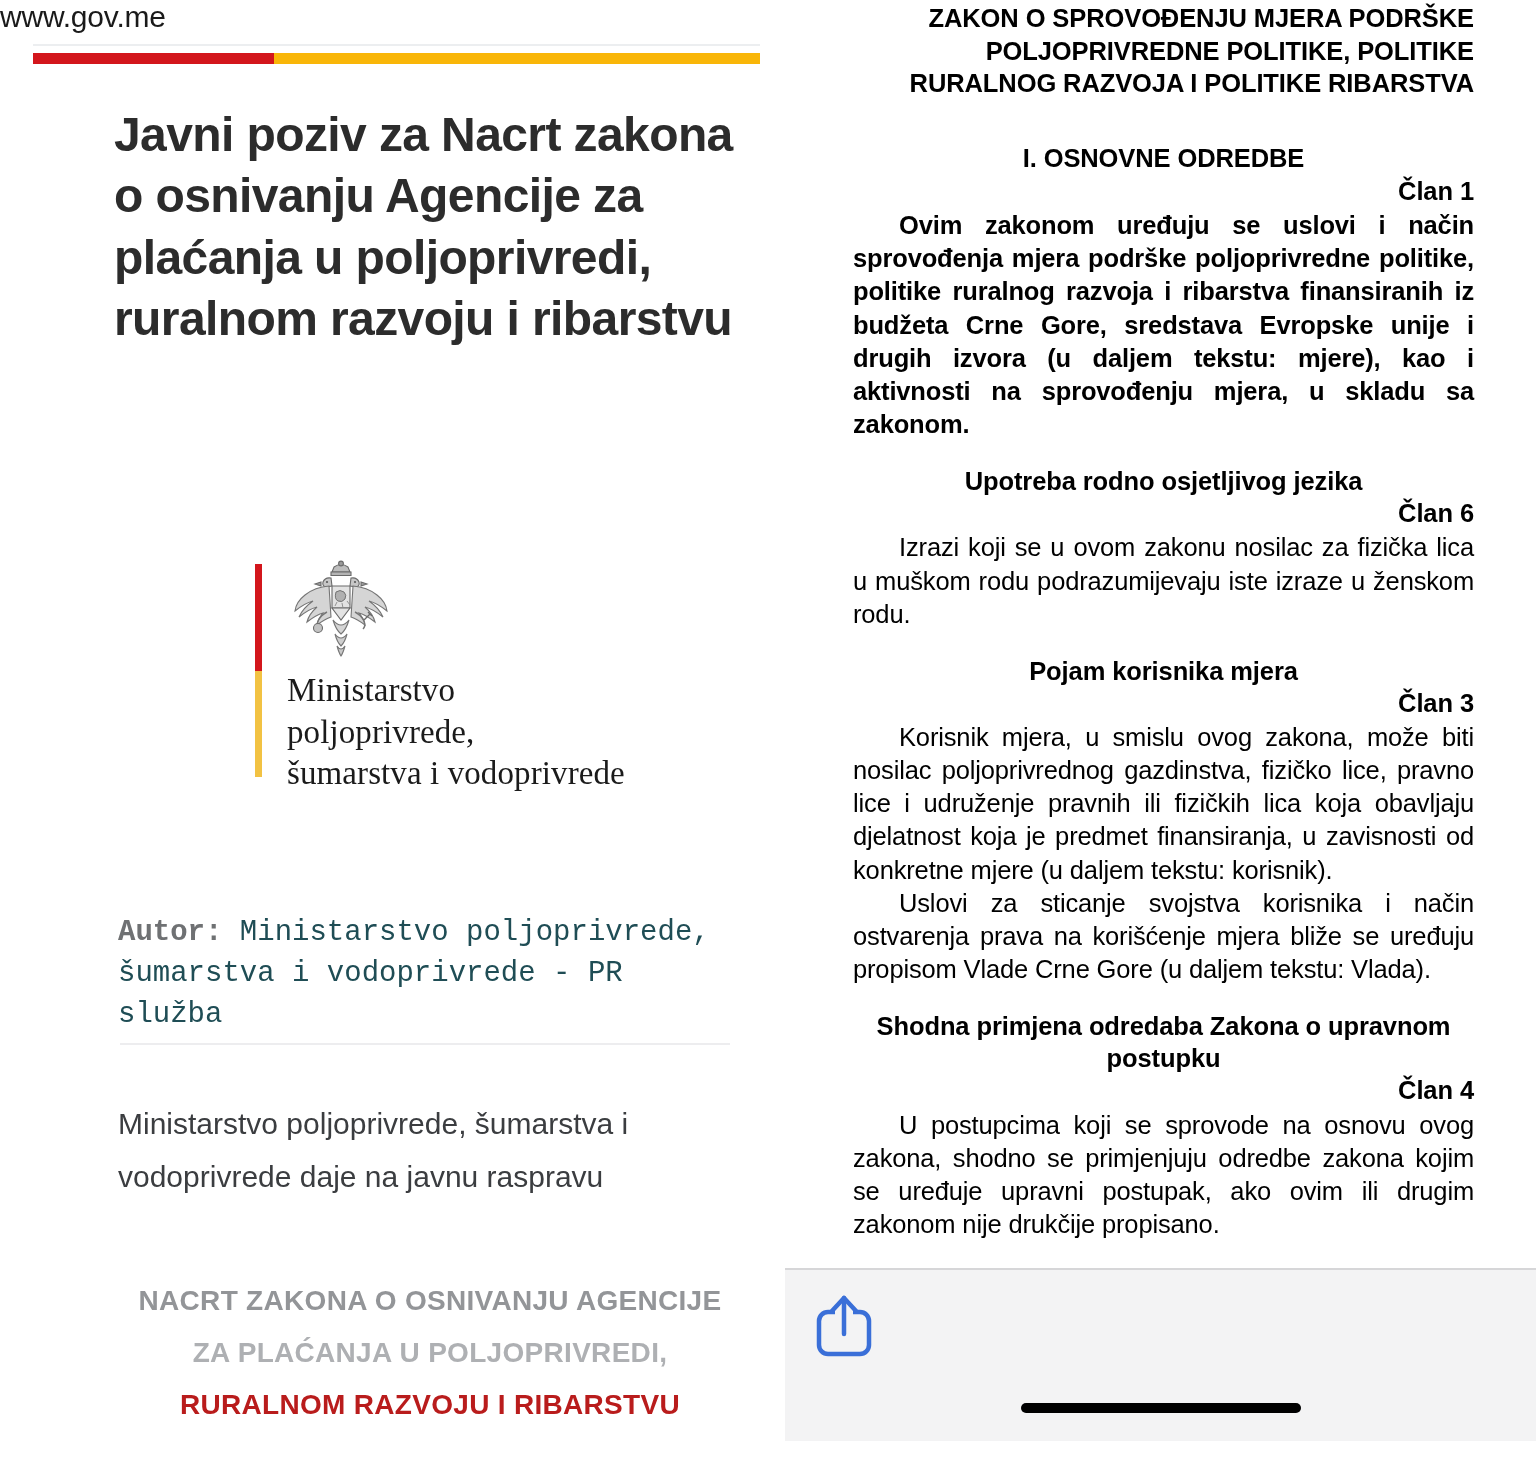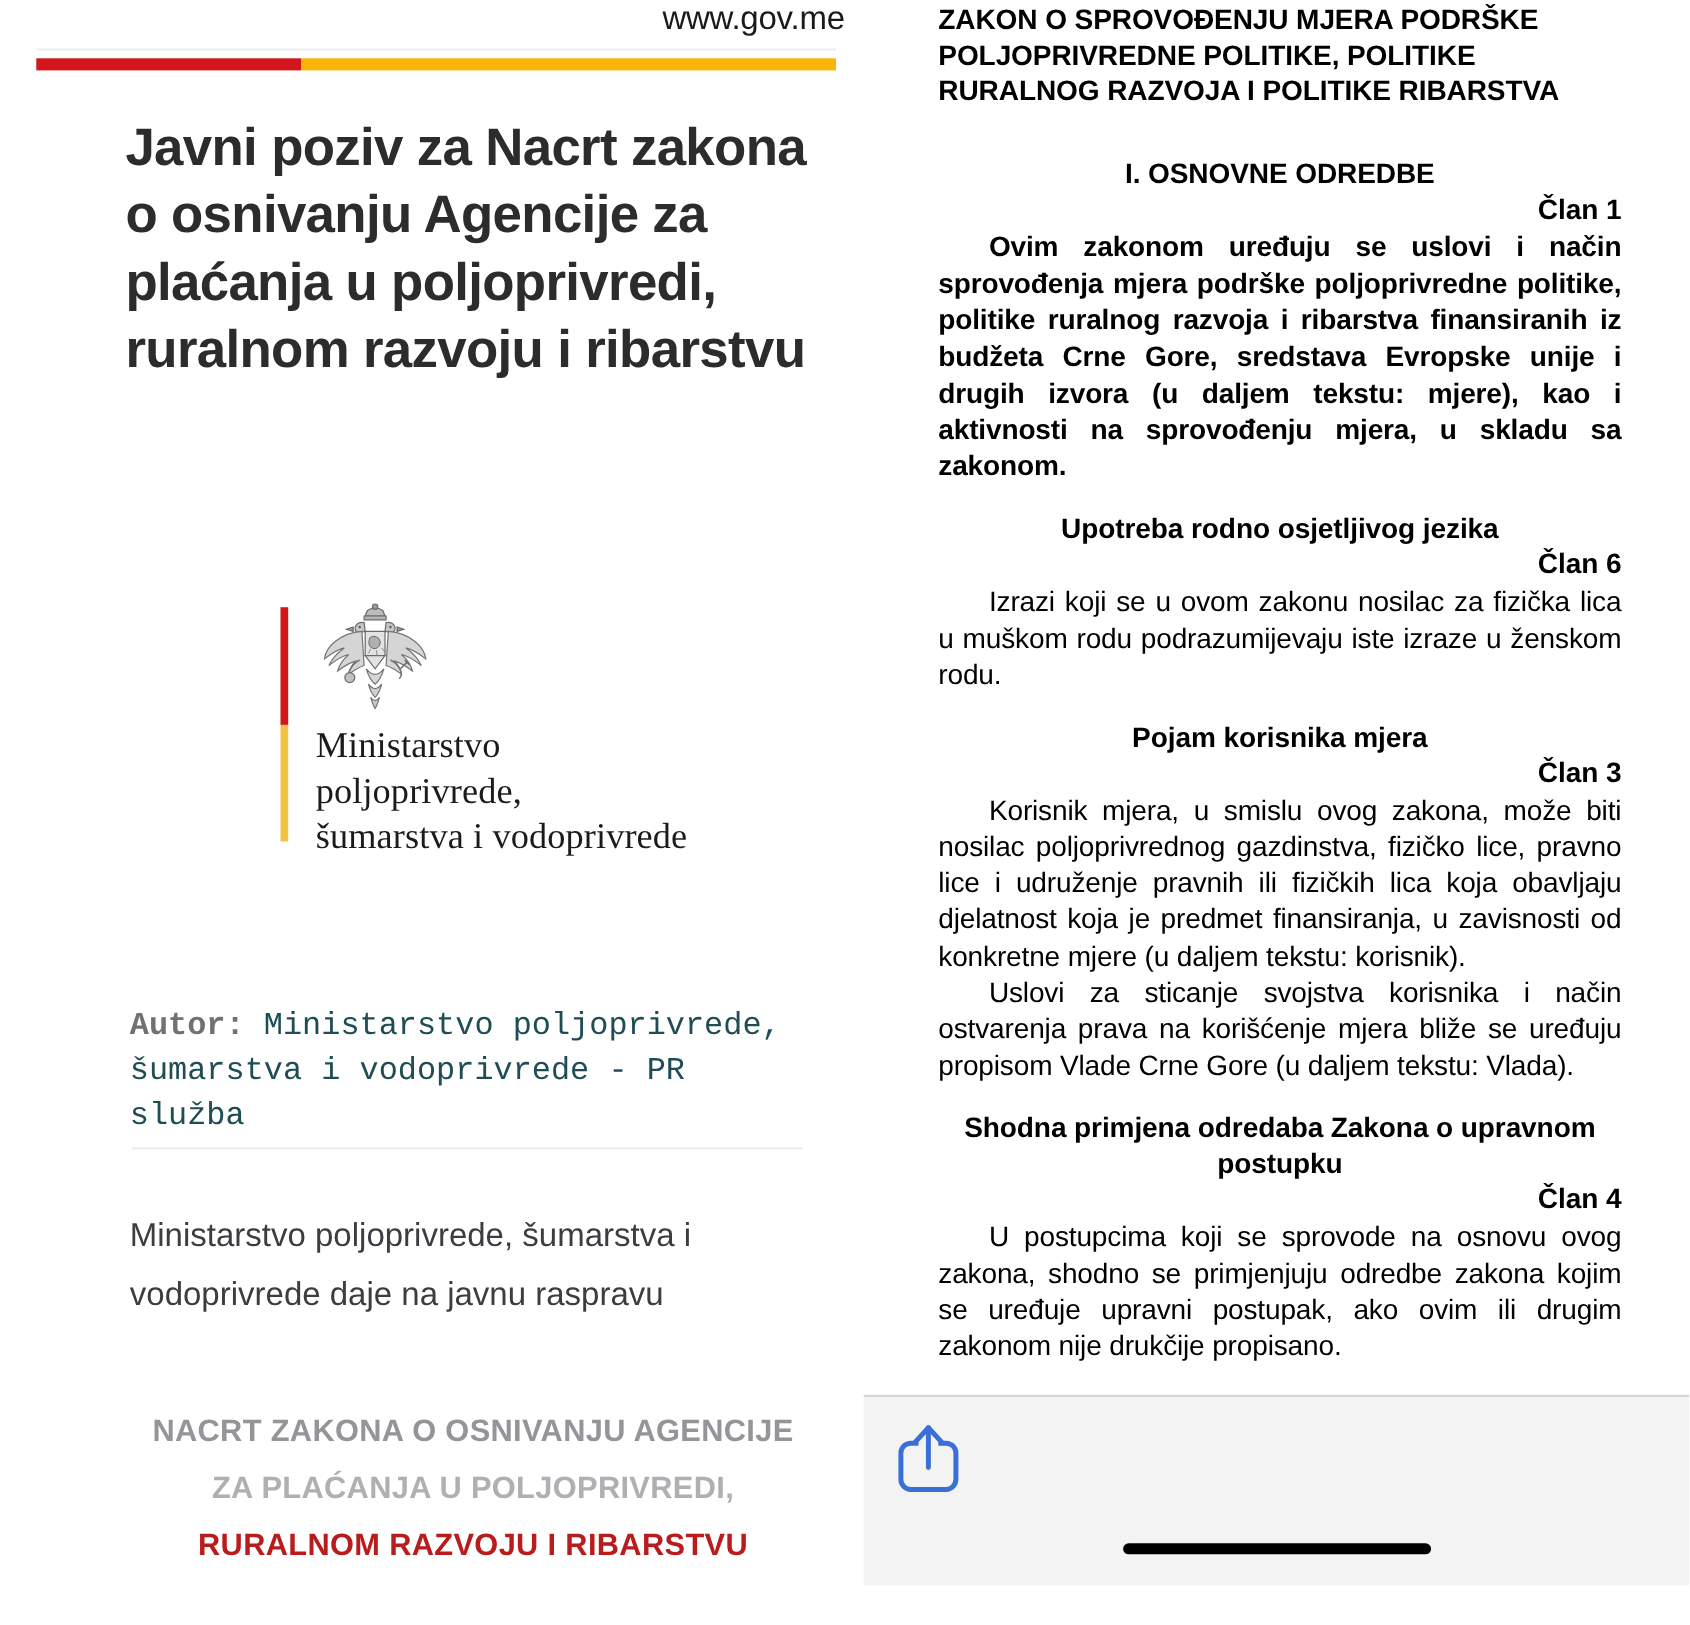--- a/index.html
+++ b/index.html
@@ -26,21 +26,21 @@
     width: 768px;
     height: 1477px;
     background: #ffffff;
     overflow: hidden;
   }
 
   .site-url {
     position: absolute;
     left: 0; top: 0;
     width: 768px;
-    text-align: right;
+    text-align: left;
     font-size: 30px;
     color: #1a1a1a;
     font-family: "Liberation Sans", sans-serif;
     letter-spacing: -0.2px;
   }
 
   .hairline {
     position: absolute;
     left: 33px; top: 44px;
     width: 727px; height: 2px;
@@ -63,21 +63,21 @@
     font-size: 48px;
     line-height: 1.28;
     font-weight: bold;
     color: #2c2c2c;
     letter-spacing: -0.6px;
   }
 
   
   #logo-block {
     position: absolute;
-    left: 255px; top: 546px;
+    left: 255px; top: 558px;
     width: 440px;
     height: 225px;
   }
   .logo-stripe {
     position: absolute;
     left: 0; top: 6px;
     width: 7px; height: 213px;
   }
   .logo-stripe .s-red  { width: 7px; height: 50%; background: #d3161c; }
   .logo-stripe .s-gold { width: 7px; height: 50%; background: #f2c243; }
@@ -159,21 +159,21 @@
     position: absolute;
     left: 0; top: 0;
     width: 751px;
     height: 1268px;
     background: #ffffff;
     padding: 0px 62px 0 68px;
     overflow: hidden;
   }
 
   .doc-title {
-    text-align: left;
+    text-align: right;
     font-weight: bold;
     font-size: 25.5px;
     line-height: 1.28;
     color: #000;
     margin-top: 2px;
     letter-spacing: -0.1px;
   }
 
   .section-head {
     text-align: center;

